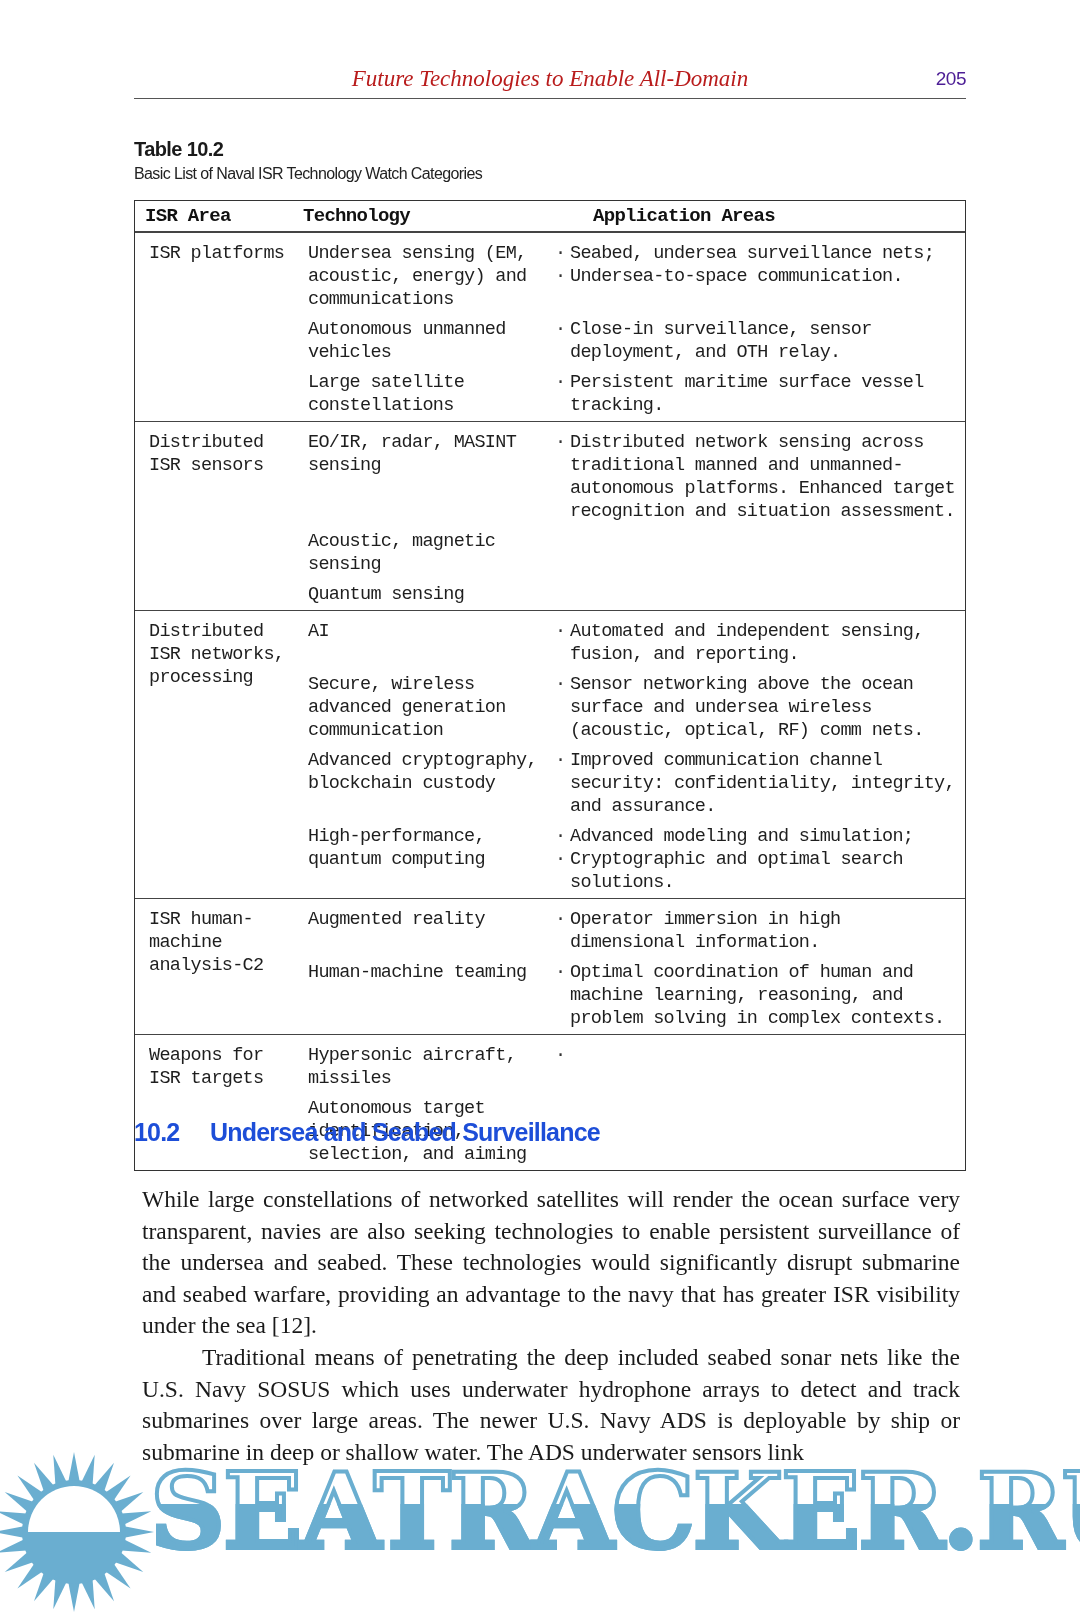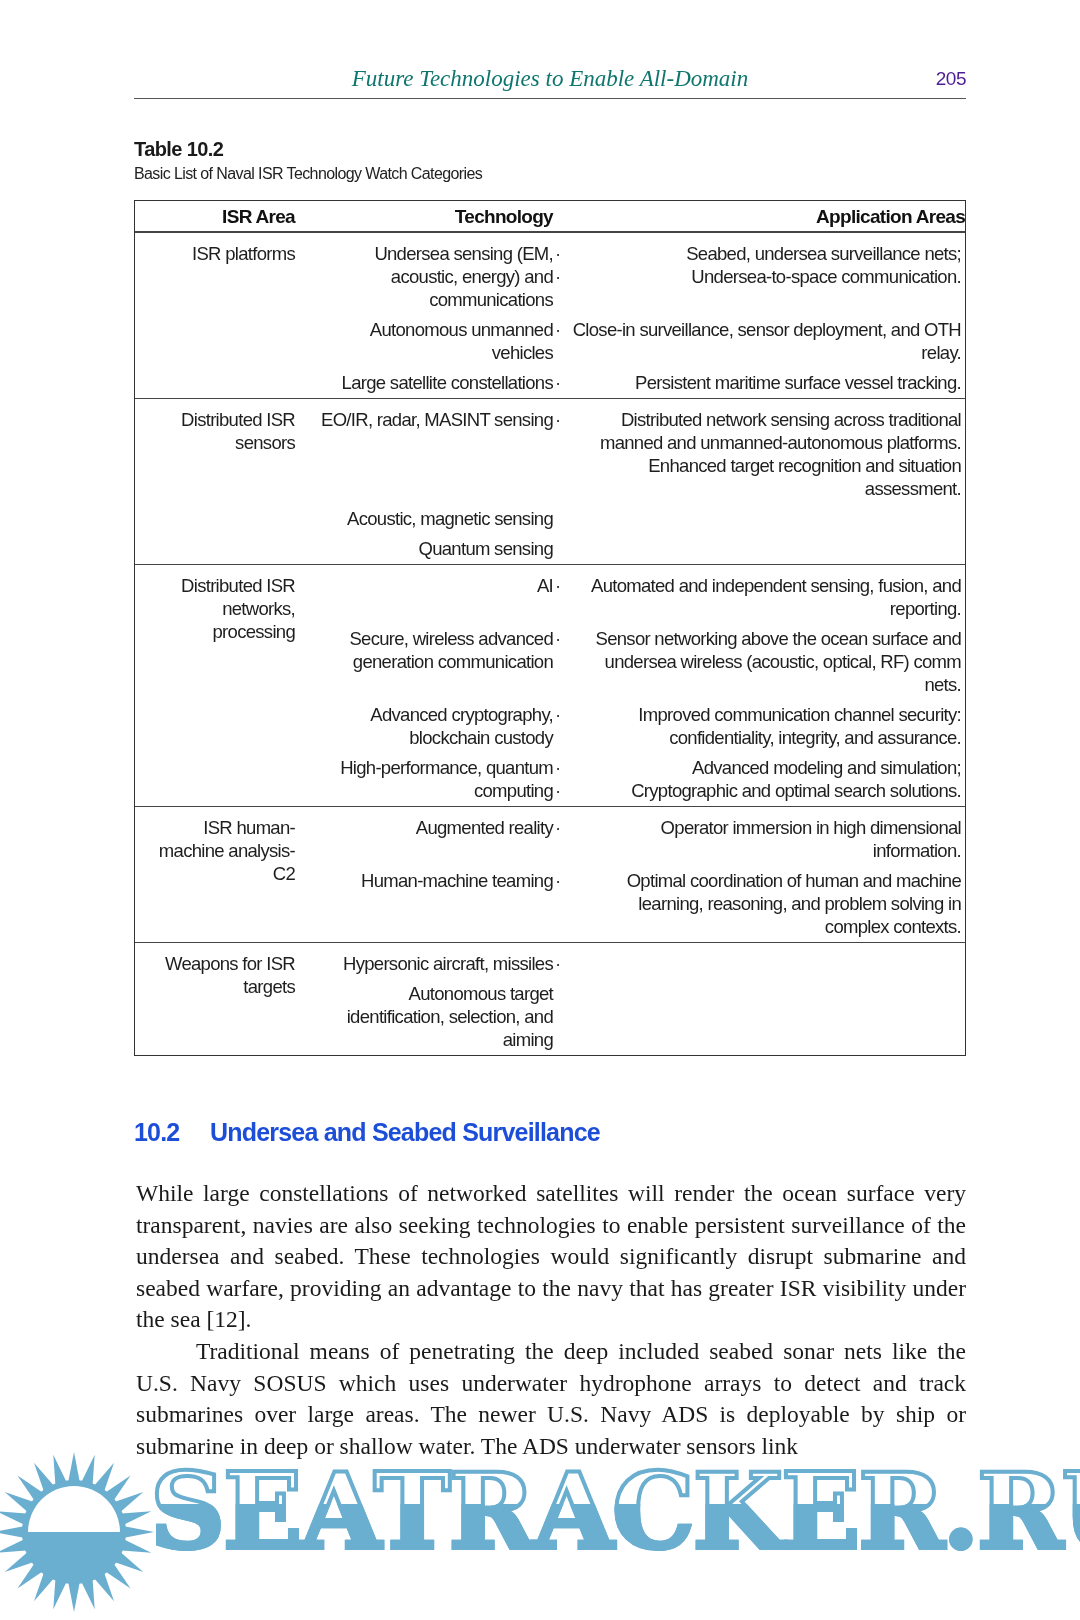--- a/index.html
+++ b/index.html
@@ -1,29 +1,29 @@
 <!DOCTYPE html>
 <html><head>
 <meta charset="utf-8">
 <style>
   html, body { margin: 0; padding: 0; background: #ffffff; }
   body { width: 1080px; height: 1620px; position: relative; overflow: hidden; color: #1a1a1a; }
   .page { position: absolute; left: 0; top: 0; width: 1080px; height: 1620px; }
 
   .running-head { position: absolute; left: 134px; top: 64px; width: 832px; height: 34px; border-bottom: 1.5px solid #555; }
   .running-title { position: absolute; left: 0; right: 0; top: 2px; text-align: center;
-    font-family: "Liberation Serif", "DejaVu Serif", serif; font-style: italic; font-size: 23px; color: #0f766e; }
+    font-family: "Liberation Serif", "DejaVu Serif", serif; font-style: italic; font-size: 23px; color: #b91c1c; }
   .page-number { position: absolute; right: 0; top: 4px; font-family: "Liberation Sans", sans-serif; font-size: 19px; color: #4c1d95; letter-spacing: -0.5px; }
 
   .table-caption { position: absolute; left: 134px; width: 832px; font-family: "Liberation Sans", sans-serif; }
   .caption-num { top: 138px; font-weight: bold; font-size: 20px; letter-spacing: -0.6px; }
   .caption-title { top: 165px; font-size: 16px; letter-spacing: -0.6px; color: #222; }
 
   .isr-table { position: absolute; left: 134px; top: 200px; width: 832px; border: 1.5px solid #333; box-sizing: border-box;
-    font-family: Liberation Sans, sans-serif; font-size: 18.5px; color: #1e1e1e; letter-spacing: -0.7px; line-height: 23px; text-align: right; }
+    font-family: Liberation Mono, monospace; font-size: 18.5px; color: #1e1e1e; letter-spacing: -0.7px; line-height: 23px; }
   .thead { display: flex; border-bottom: 2px solid #444; height: 30px; align-items: center; font-weight: bold; font-size: 19px; color: #111; }
   .th-area { width: 160px; padding-left: 10px; box-sizing: border-box; }
   .th-tech { width: 258px; padding-left: 8px; box-sizing: border-box; }
   .th-app { flex: 1; padding-left: 0; box-sizing: border-box; margin-left: 40px; }
 
   .group { display: flex; border-bottom: 1.5px solid #444; padding-top: 9px; padding-bottom: 4px; }
   .group:last-child { border-bottom: none; }
   .cell-area { width: 160px; padding-left: 14px; box-sizing: border-box; flex-shrink: 0; }
   .rows { flex: 1; display: flex; flex-direction: column; }
   .subrow { display: flex; margin-bottom: 7px; }
@@ -32,21 +32,21 @@
   .cell-app { flex: 1; box-sizing: border-box; padding-right: 4px; }
   .bullet-line { position: relative; padding-left: 17px; }
   .bullet-dot { position: absolute; left: 2px; top: 0; color: #333; }
 
   .section-heading { position: absolute; left: 134px; top: 1118px; font-family: "Liberation Sans", sans-serif; font-weight: bold; font-size: 25px; letter-spacing: -0.8px; color: #1d4ed8; }
   .section-num { display: inline-block; width: 76px; }
 
   .body-text { position: absolute; left: 134px; width: 834px; font-family: "Liberation Serif", "DejaVu Serif", serif; font-size: 23.5px; line-height: 31.6px; color: #1a1a1a; text-align: justify; }
   .para1 { top: 1176px; }
   .para2 { top: 1334px; text-indent: 60px; }
-  .body-text p { margin: 2px; }
+  .body-text p { margin: 8px; }
 
   .watermark { position: absolute; left: 0; top: 1440px; width: 1080px; height: 180px; }
   .wm-text { position: absolute; left: 150px; top: 12px; font-family: "DejaVu Serif", "Liberation Serif", serif; font-weight: bold;
     font-size: 104px; letter-spacing: -2px; color: #ffffff; -webkit-text-stroke: 4px #6aaed0;
     background: linear-gradient(to bottom, #ffffff 0%, #ffffff 43%, #6aaed0 43%, #6aaed0 100%);
     -webkit-background-clip: text; background-clip: text; -webkit-text-fill-color: transparent; line-height: 120px; }
 </style>
 </head>
 <body>
 

